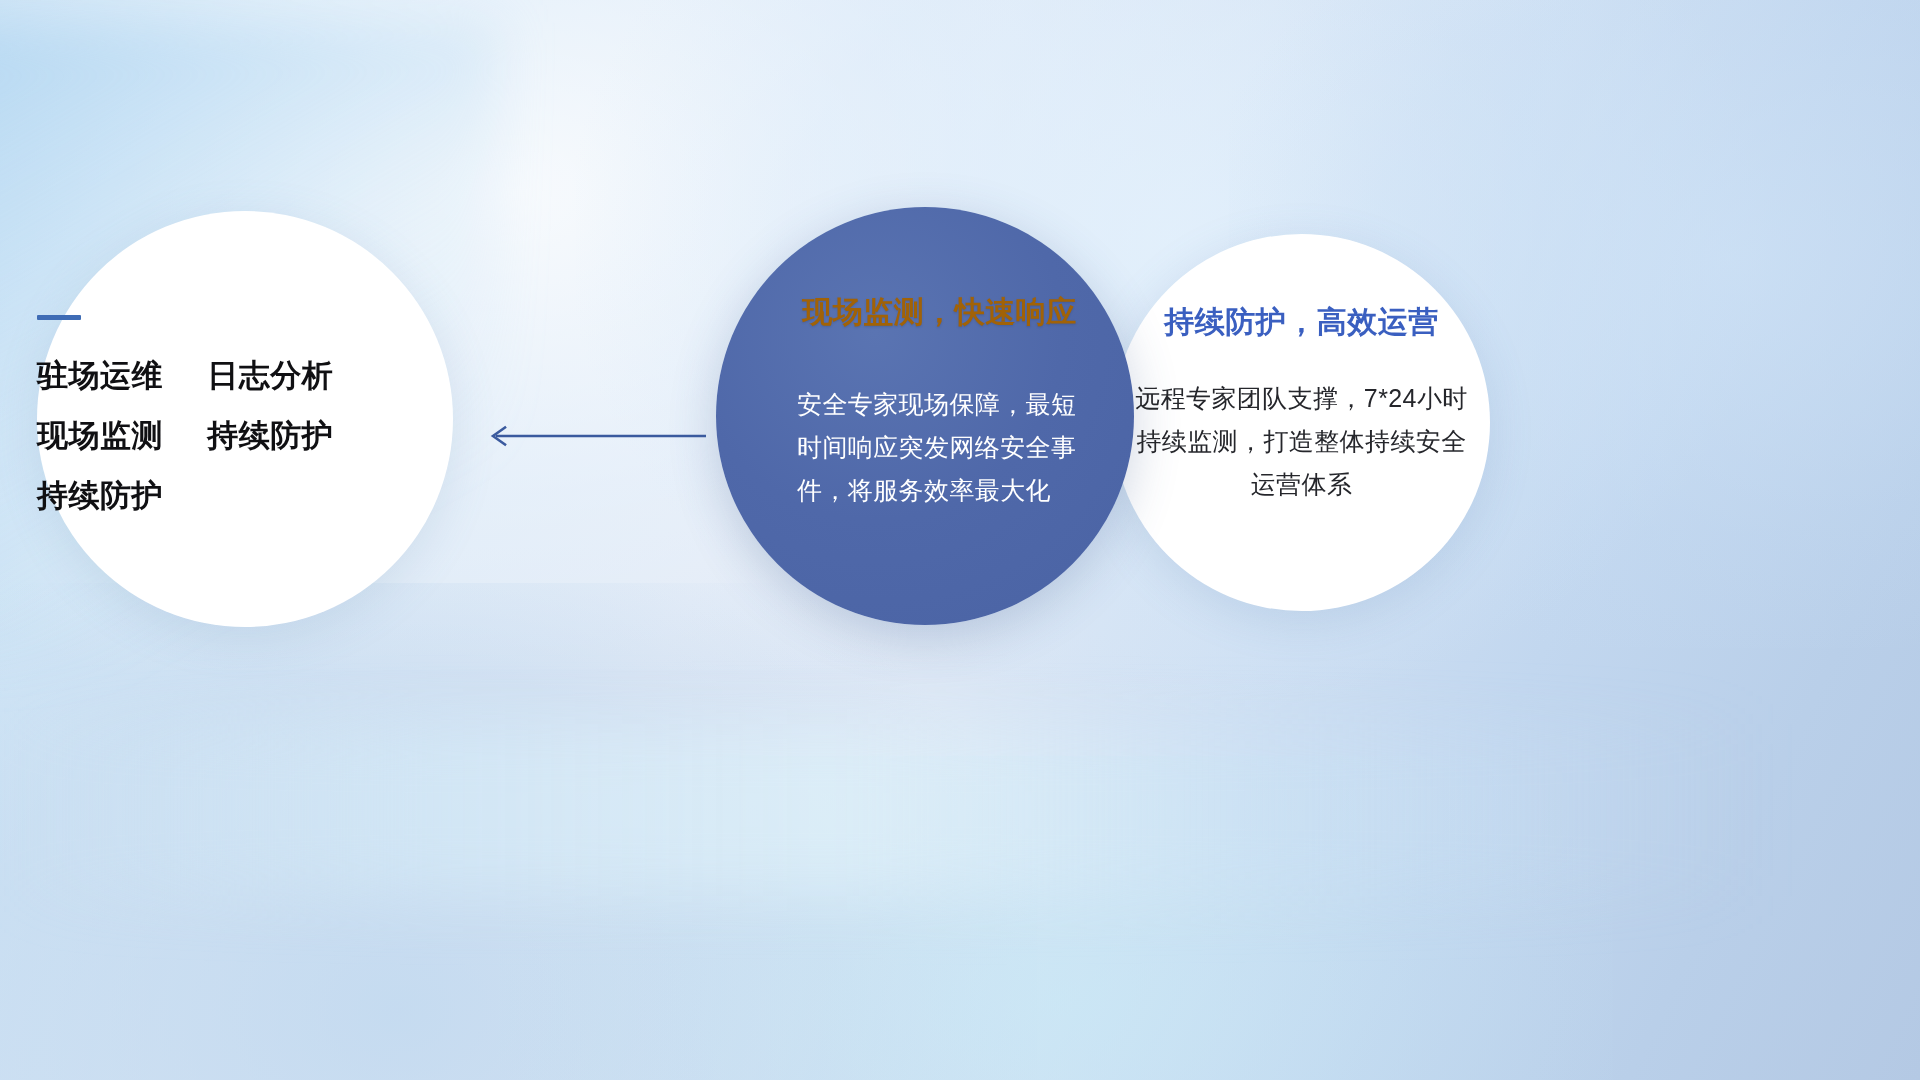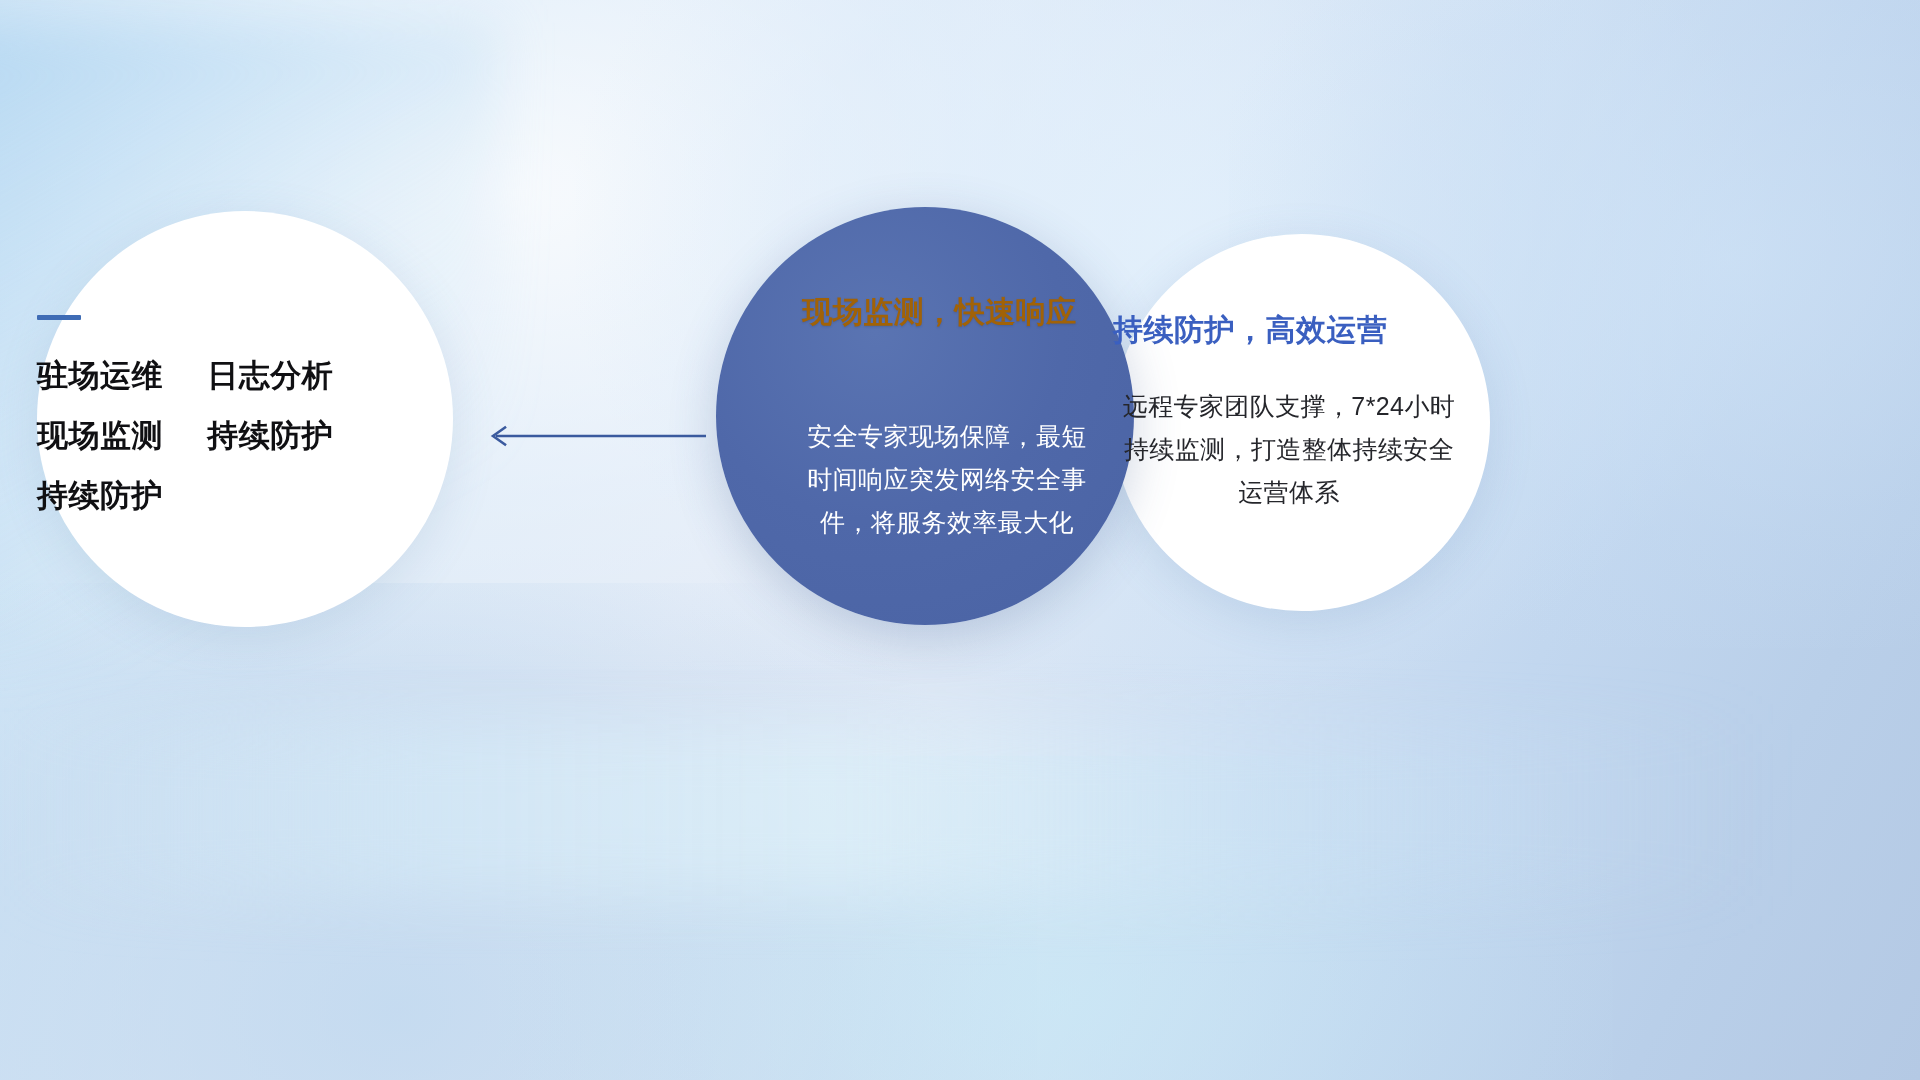--- a/index.html
+++ b/index.html
@@ -100,29 +100,29 @@
     z-index:6; display:flex; flex-direction:column; align-items:center;
     padding-top:90px;
   }
   #mid-title {
     color:#a16207; font-weight:bold; font-size:30px; line-height:1;
     white-space:nowrap; letter-spacing:.5px;
     text-shadow:0 1px 2px rgba(40,60,110,.28);
     margin-left:29px;
   }
   #mid-body {
-    margin-top:88px; width:300px; margin-left:44px;
+    margin-top:56px; width:300px; margin-left:44px;
     color:#ffffff; font-size:25px; line-height:43px;
-    text-align:center; letter-spacing:.4px;
+    letter-spacing:.4px;
   }
 
   
   #right-content {
-    position:absolute; left:1113px; top:248px; width:377px; height:377px;
-    z-index:7; display:flex; flex-direction:column; 
+    position:absolute; left:1113px; top:240px; width:377px; height:377px;
+    z-index:7; display:flex; flex-direction:column; align-items:center;
     padding-top:67px;
   }
   #right-title {
     color:#3a5fc0; font-weight:bold; font-size:30px; line-height:1;
     white-space:nowrap; letter-spacing:.5px;
   }
   #right-body {
     margin-top:40px; width:352px;
     color:#25262b; font-size:25px; line-height:43px;
     text-align:center; letter-spacing:.4px;

